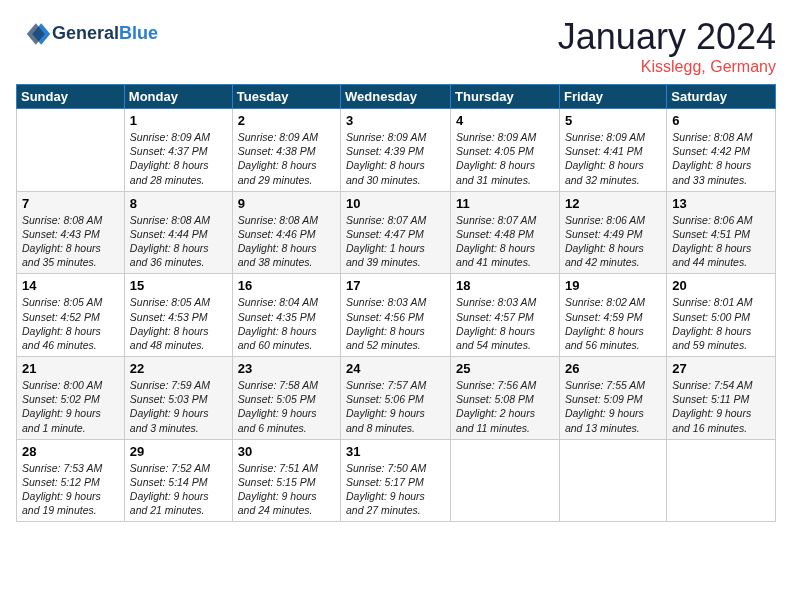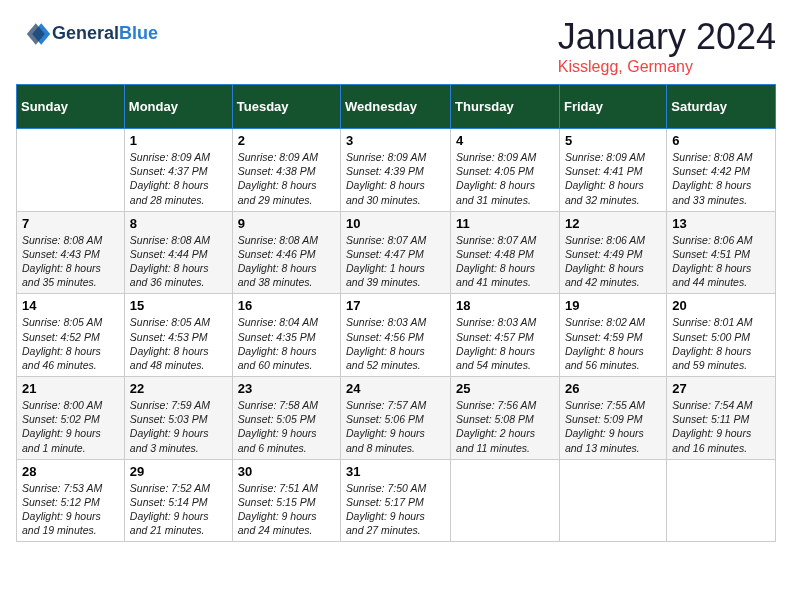--- a/index.html
+++ b/index.html
@@ -24,39 +24,39 @@
       font-size: 18px;
       font-weight: bold;
       color: #1a3a5c;
       line-height: 1.1;
     }
     .logo-blue { color: #2a7fd4; }
     .logo-icon {
       width: 36px;
       height: 36px;
     }
-    .title-block { text-align: left; }
+    .title-block { text-align: right; }
     .month-title {
       font-size: 36px;
       font-weight: normal;
       color: #1a1a2e;
     }
     .location {
       font-size: 16px;
       color: #ef4444;
     }
     table {
       width: 100%;
       border-collapse: collapse;
       font-size: 11px;
     }
     thead tr th {
-      background-color: #14532d;
+      background-color: #0c4a6e;
       color: #fff;
-      padding: 14px 4px;
+      padding: 4px 4px;
       text-align: left;
       font-size: 13px;
       font-weight: bold;
       border: 1px solid #2a7fd4;
     }
     tbody tr td {
       border: 1px solid #ccc;
       vertical-align: top;
       padding: 4px 5px;
       width: 113px;

